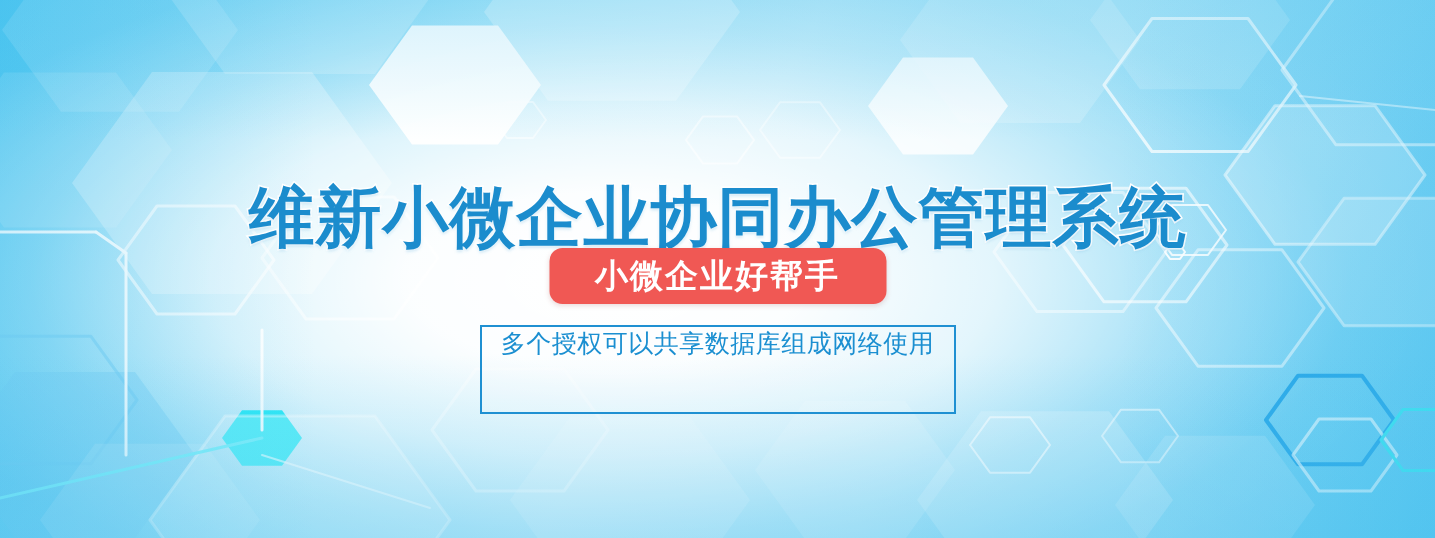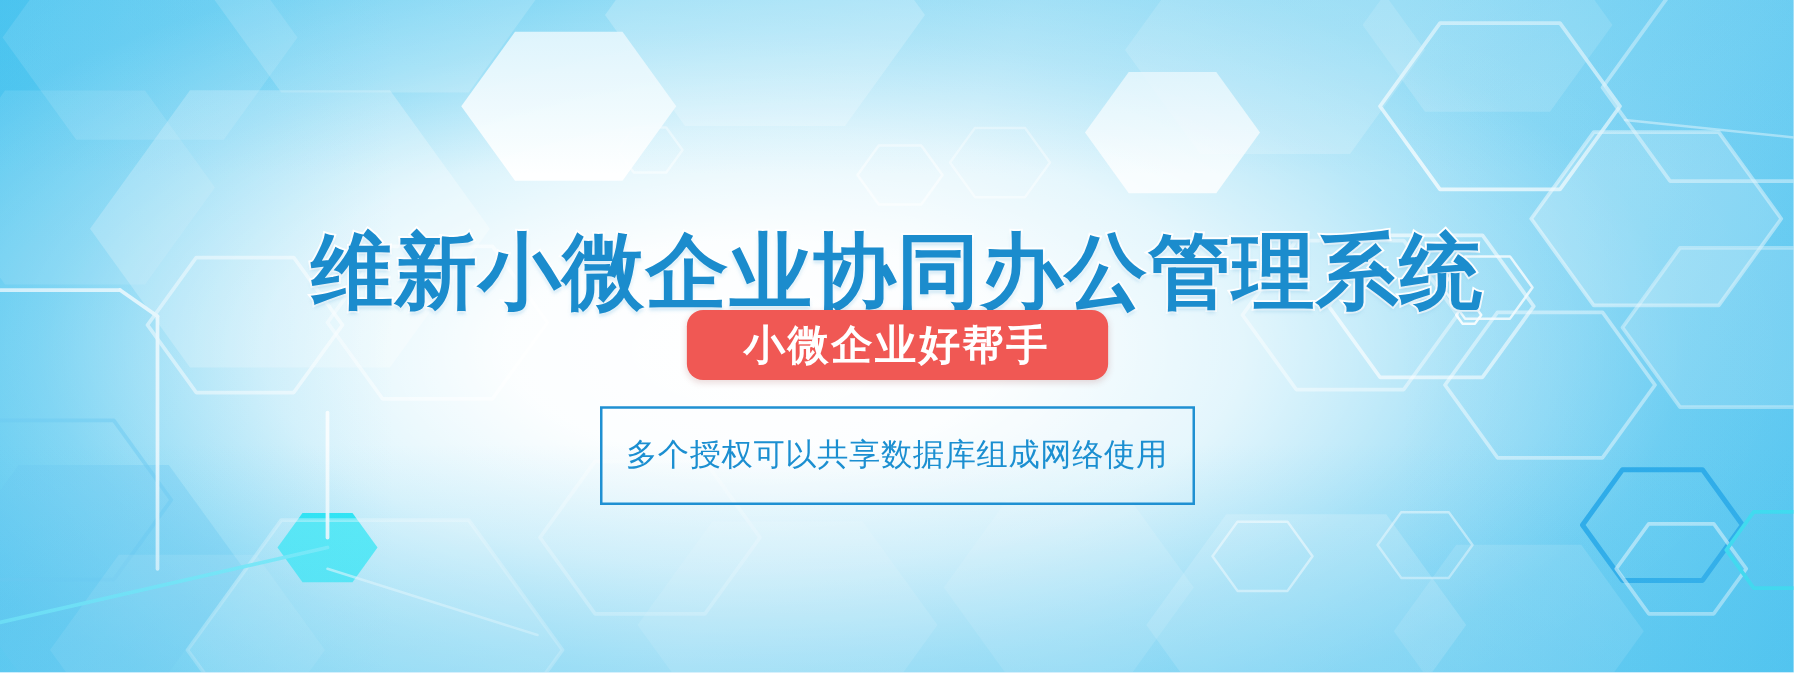--- a/index.html
+++ b/index.html
@@ -95,28 +95,27 @@
     letter-spacing: 2px;
     box-shadow: 0 2px 5px rgba(150,60,60,0.18);
     white-space: nowrap;
   }
   #feature-box {
     position: absolute;
     top: 325px;
     left: 50%;
     transform: translateX(-50%);
     width: 476px;
-    height: 79px;
+    height: 89px;
     box-sizing: border-box;
     border: 2px solid #1f90d2;
     background: rgba(255,255,255,0.10);
     display: flex;
     flex-direction: column;
     align-items: center;
-    justify-content: center;
   }
   .feature-line {
     font-size: 25px;
     line-height: 33px;
     color: #1b8fd1;
     letter-spacing: 0.5px;
     white-space: nowrap;
   }
 </style>
 </head>

